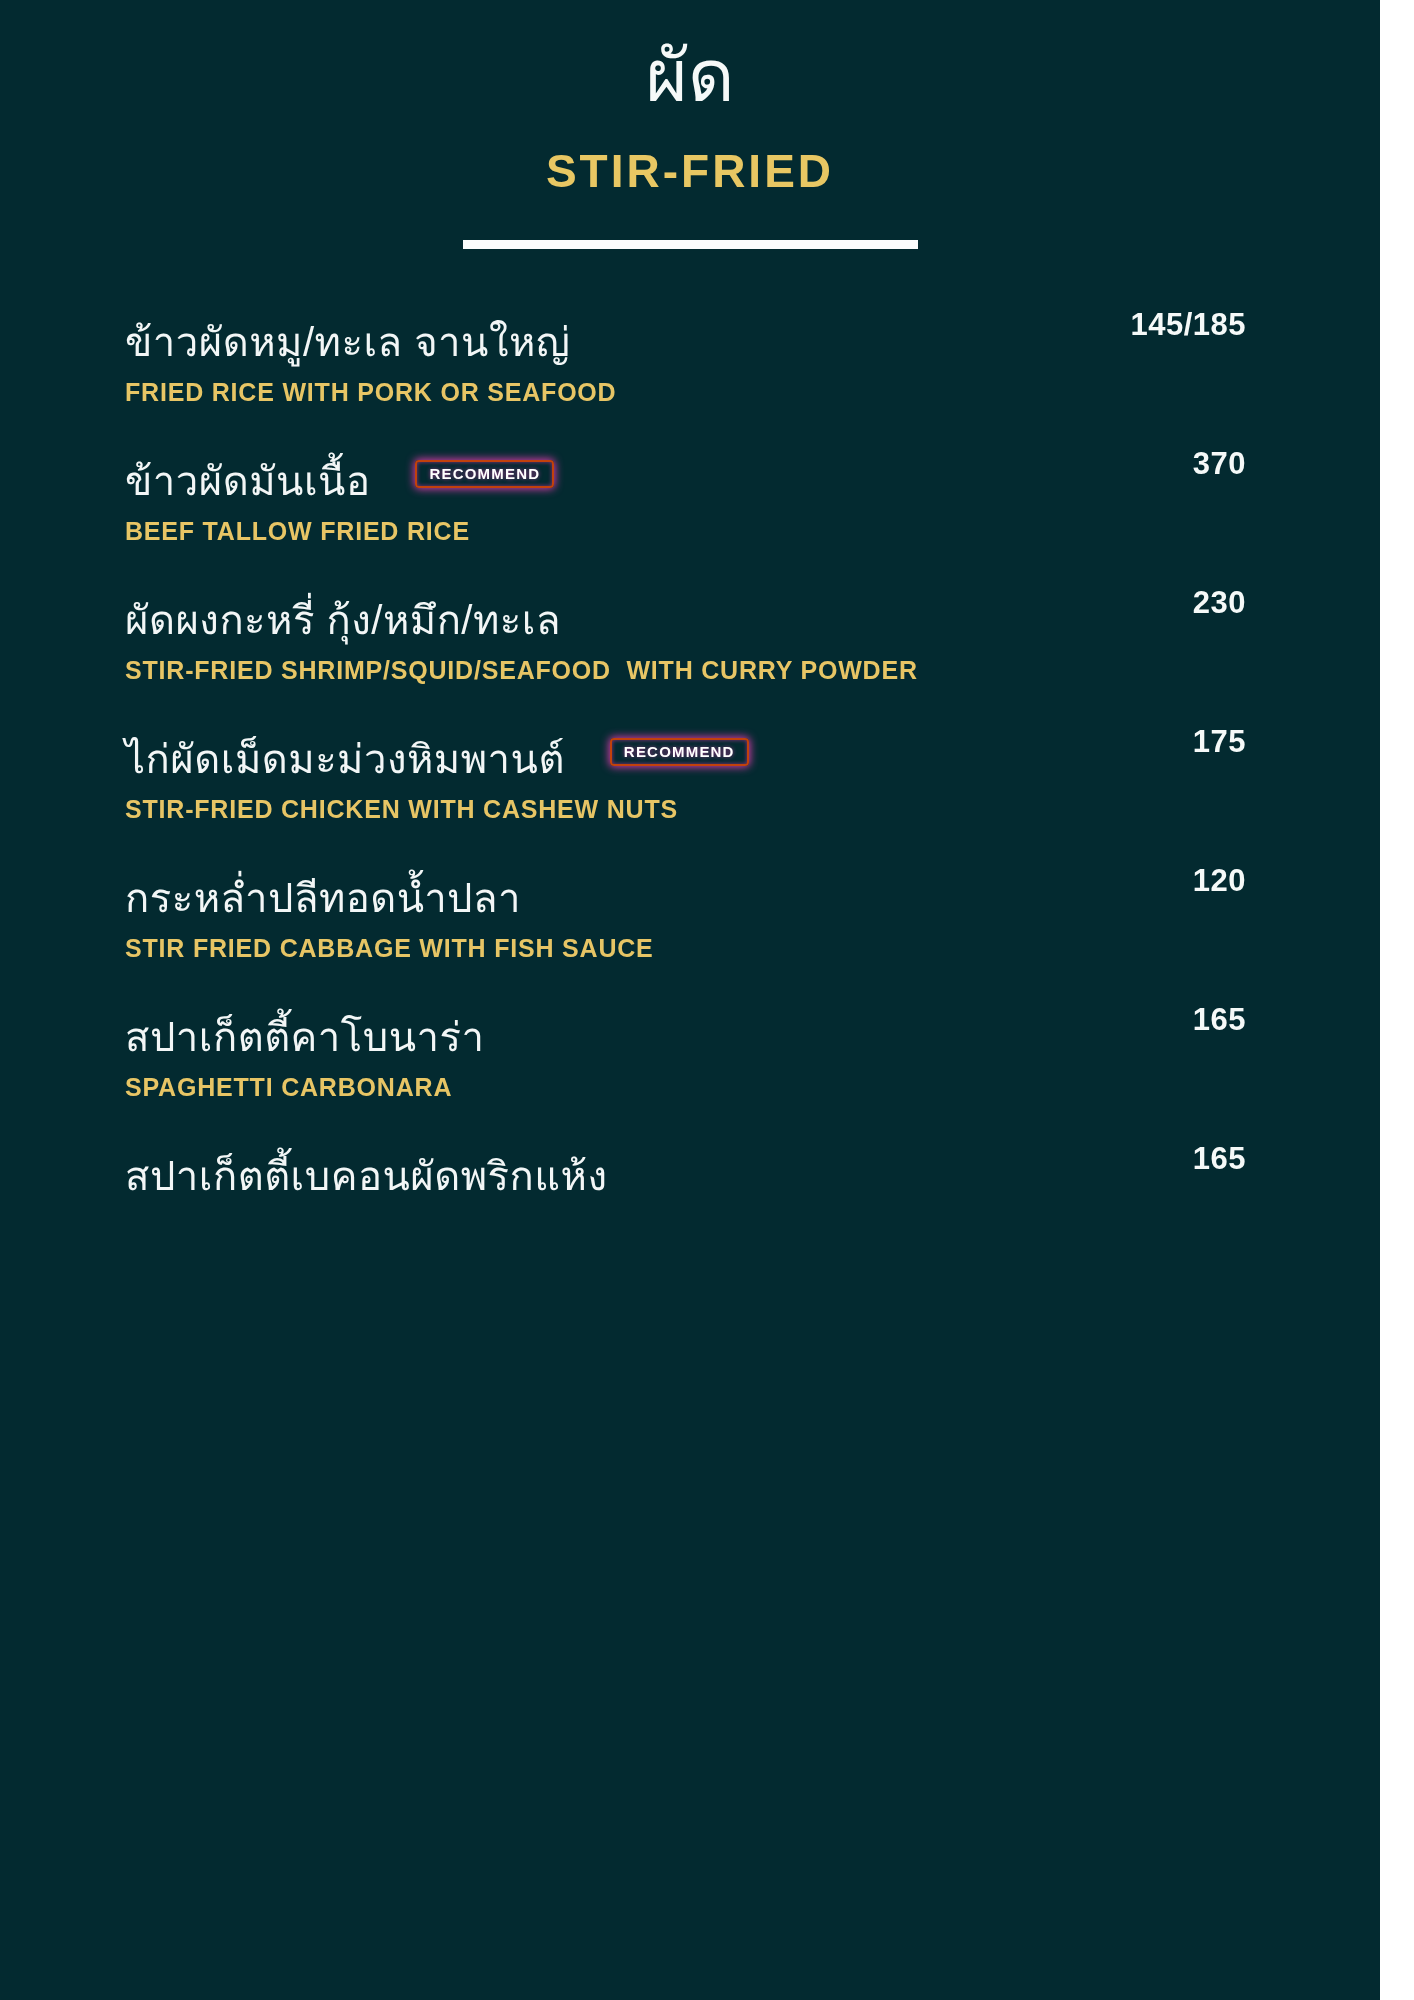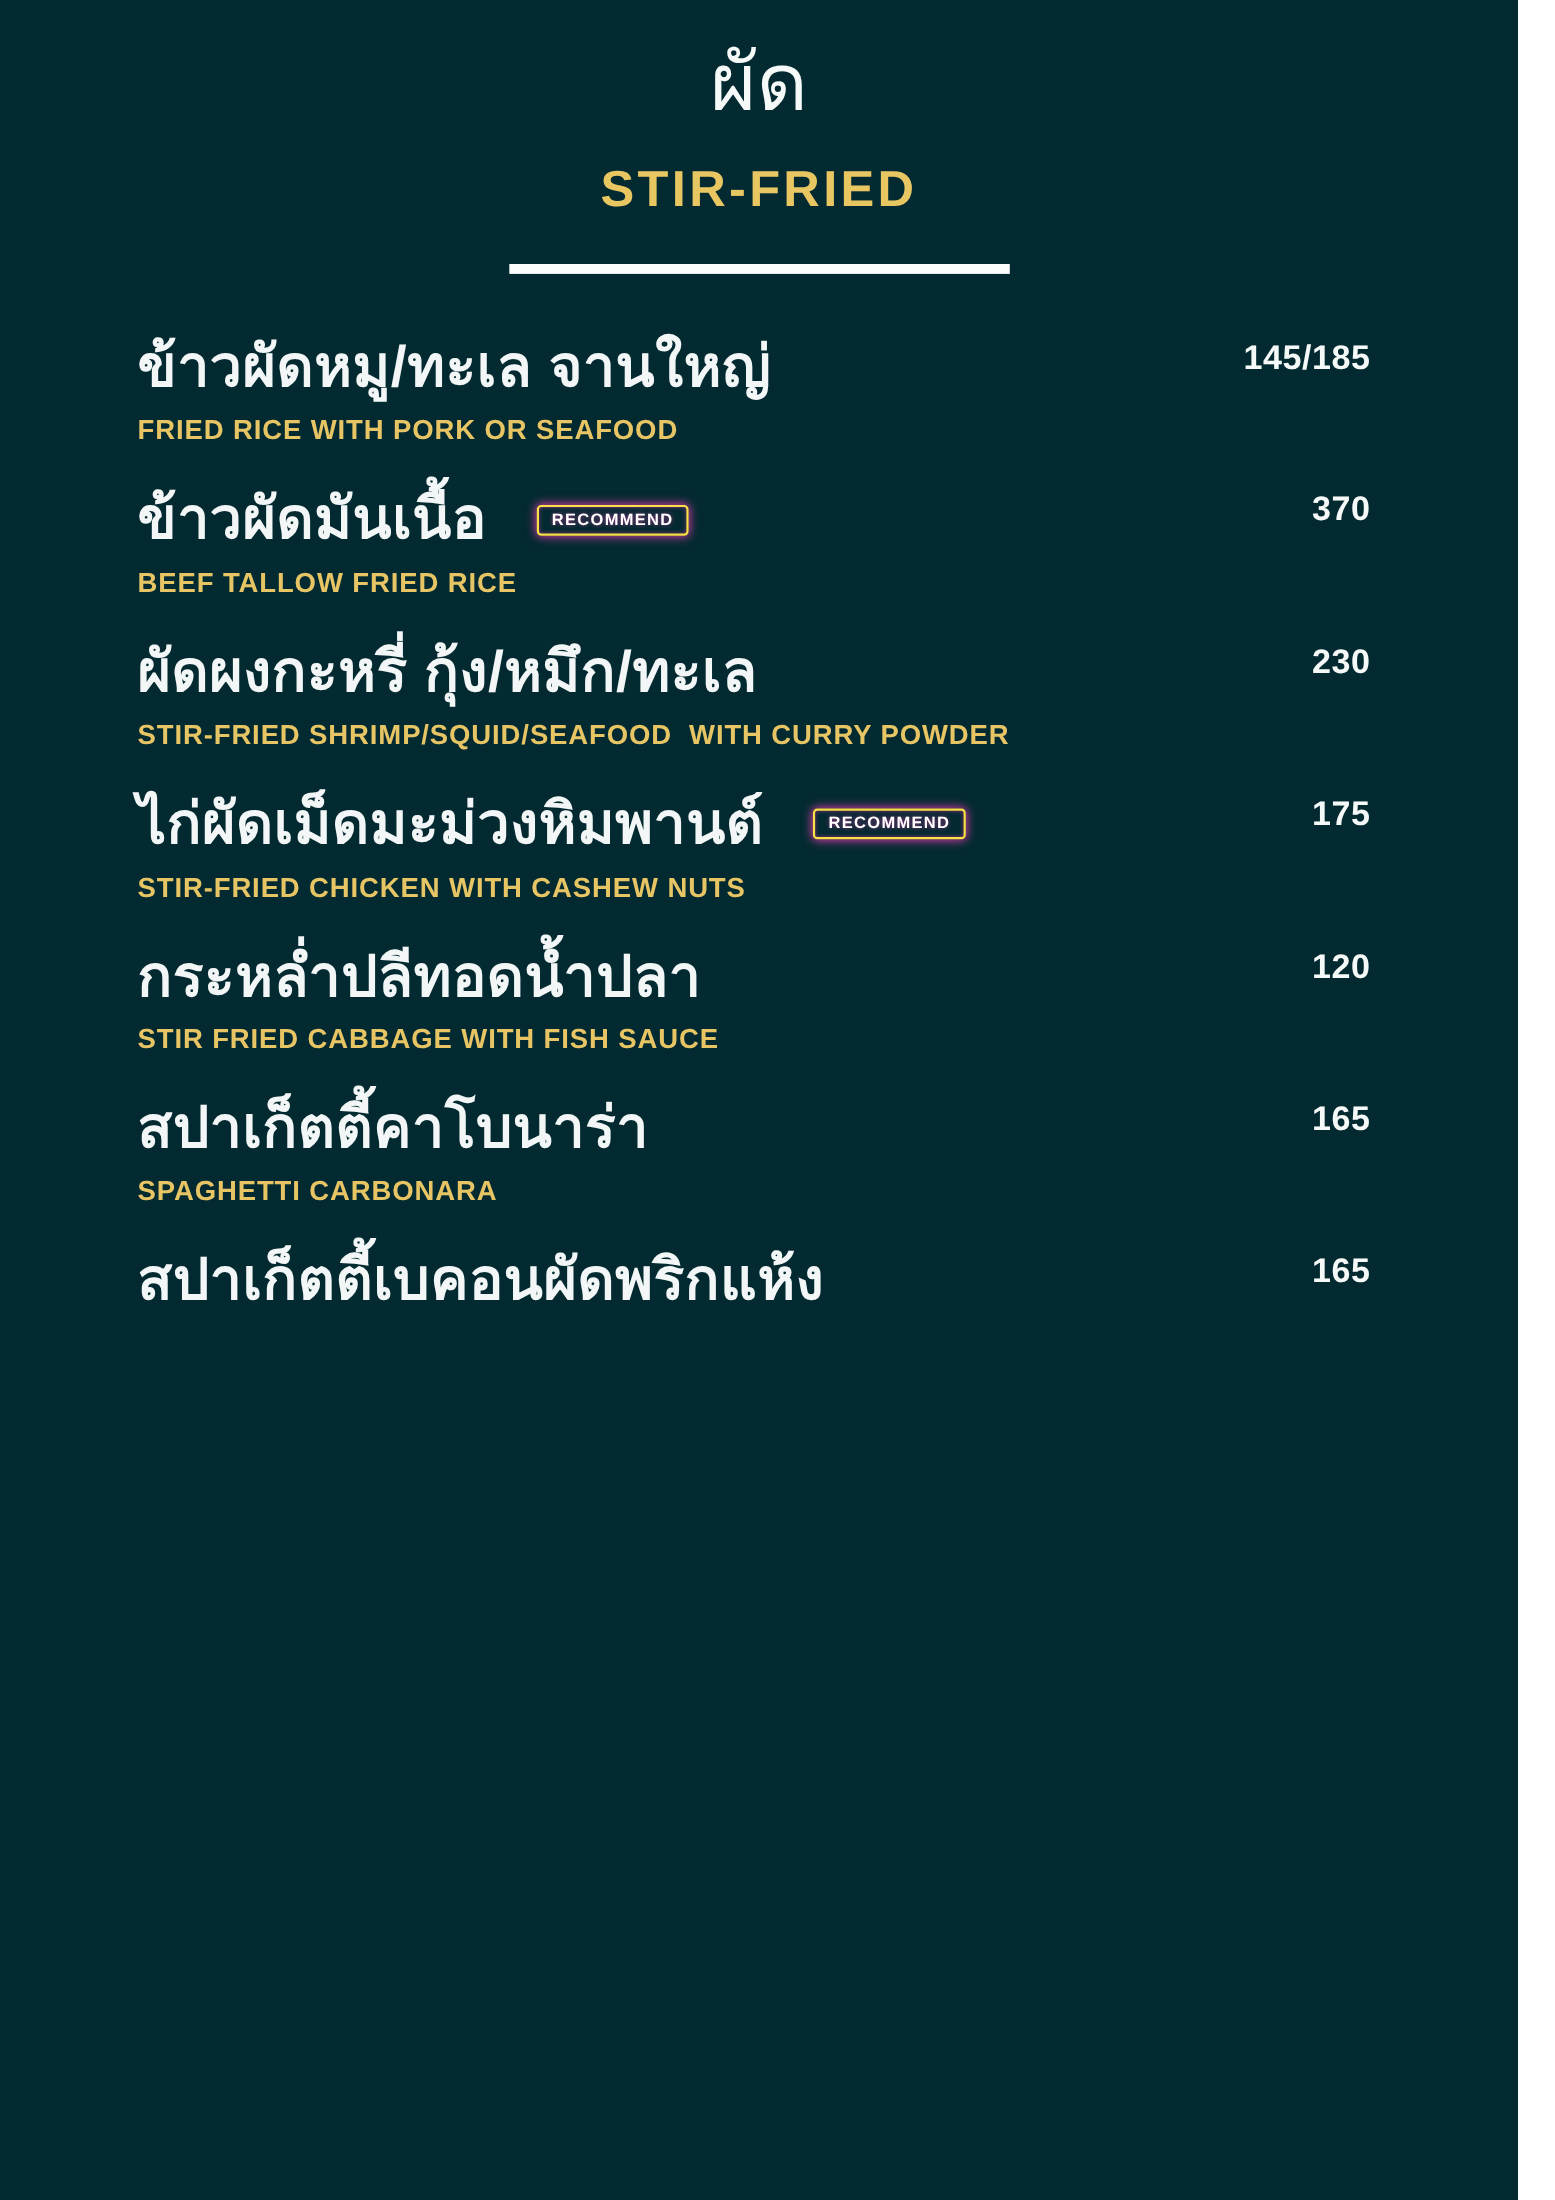--- a/index.html
+++ b/index.html
@@ -47,30 +47,31 @@
   .menu-item {
     position: relative;
     margin-bottom: 37px;
     min-height: 78px;
   }
   .dish-title-line {
     display: flex;
     align-items: center;
   }
   .dish-name-thai {
-    font-size: 52px;
+    font-size: 40px;
     line-height: 1.2;
-    font-weight: 700;
+    font-weight: 400;
     color: #f2f6f6;
     letter-spacing: 0.5px;
+    margin-top: 15px;
   }
   .recommend-badge {
     margin-left: 45px;
     padding: 3px 12px 4px 12px;
-    border: 2px solid #fde047;
+    border: 2px solid #c2410c;
     border-radius: 4px;
     box-shadow: 0 0 9px 1px rgba(255, 62, 192, 0.85),
                 inset 0 0 4px rgba(255, 62, 192, 0.55);
     color: #ffffff;
     font-size: 15px;
     font-weight: 700;
     letter-spacing: 1.2px;
     white-space: nowrap;
     text-shadow: 0 0 4px rgba(255, 62, 192, 0.6);
   }

